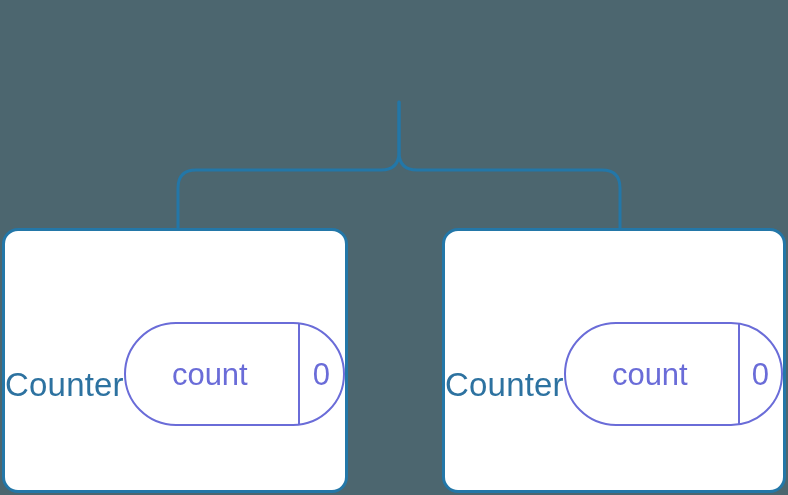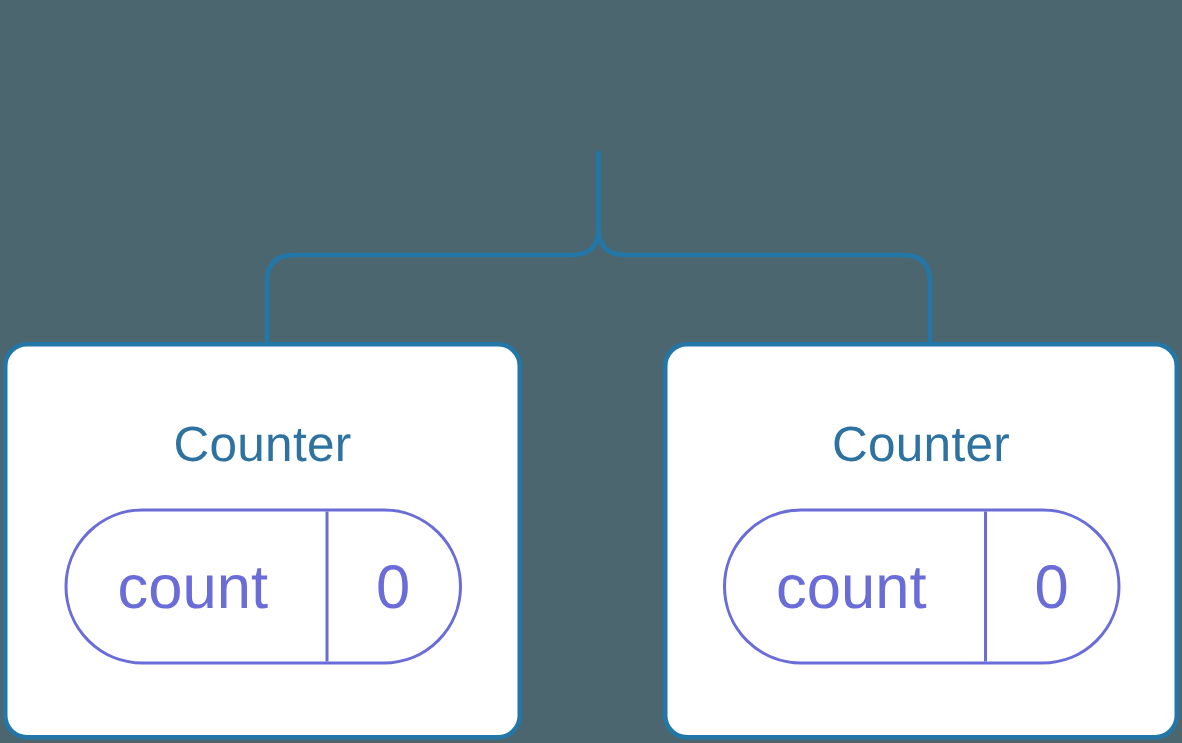--- a/index.html
+++ b/index.html
@@ -53,21 +53,20 @@
     line-height: 1;
     letter-spacing: 0.2px;
   }
 
   
   .node-child {
     top: 228px;
     height: 265px;
     border-radius: 16px;
     display: flex;
-    flex-direction: column;
     align-items: center;
   }
   .node-child.left  { left: 2px;   width: 346px; }
   .node-child.right { left: 442px; width: 344px; }
 
   .node-child .node-title {
     color: #2d72a0;
     font-size: 33px;
     line-height: 1;
     margin-top: 48px;
@@ -86,21 +85,21 @@
     display: flex;
     align-items: stretch;
     background: #ffffff;
   }
   .pill-key,
   .pill-val {
     display: flex;
     align-items: center;
     justify-content: center;
     color: #6a6cd8;
-    font-size: 41px;
+    font-size: 31px;
     line-height: 1;
     box-sizing: border-box;
   }
   .pill-key {
     flex: 0 0 172px;
     padding-right: 4px;
   }
   .pill-divider {
     width: 2px;
     background: #6a6cd8;

